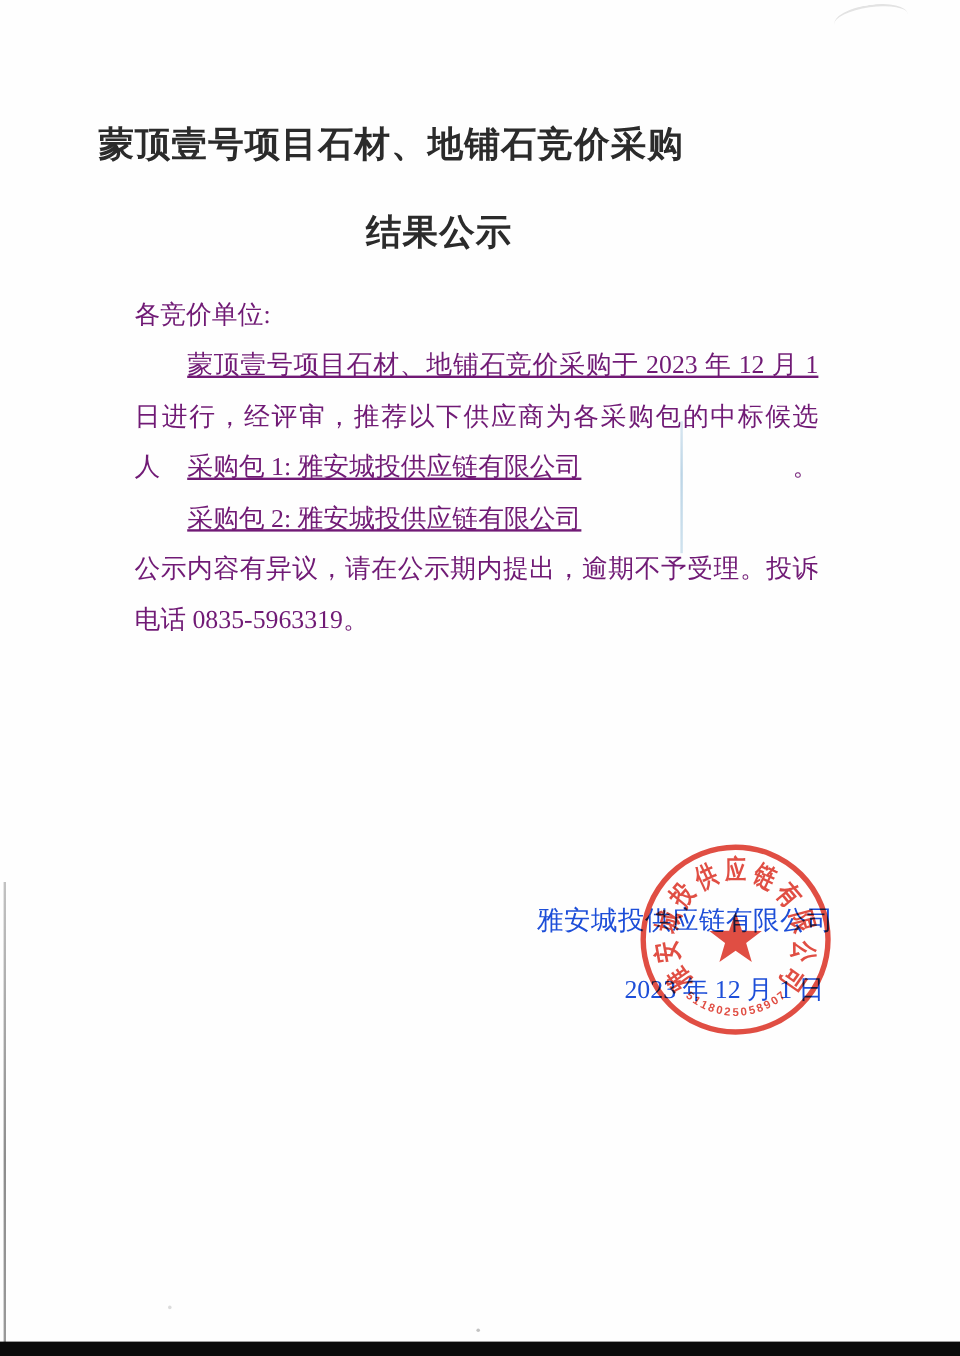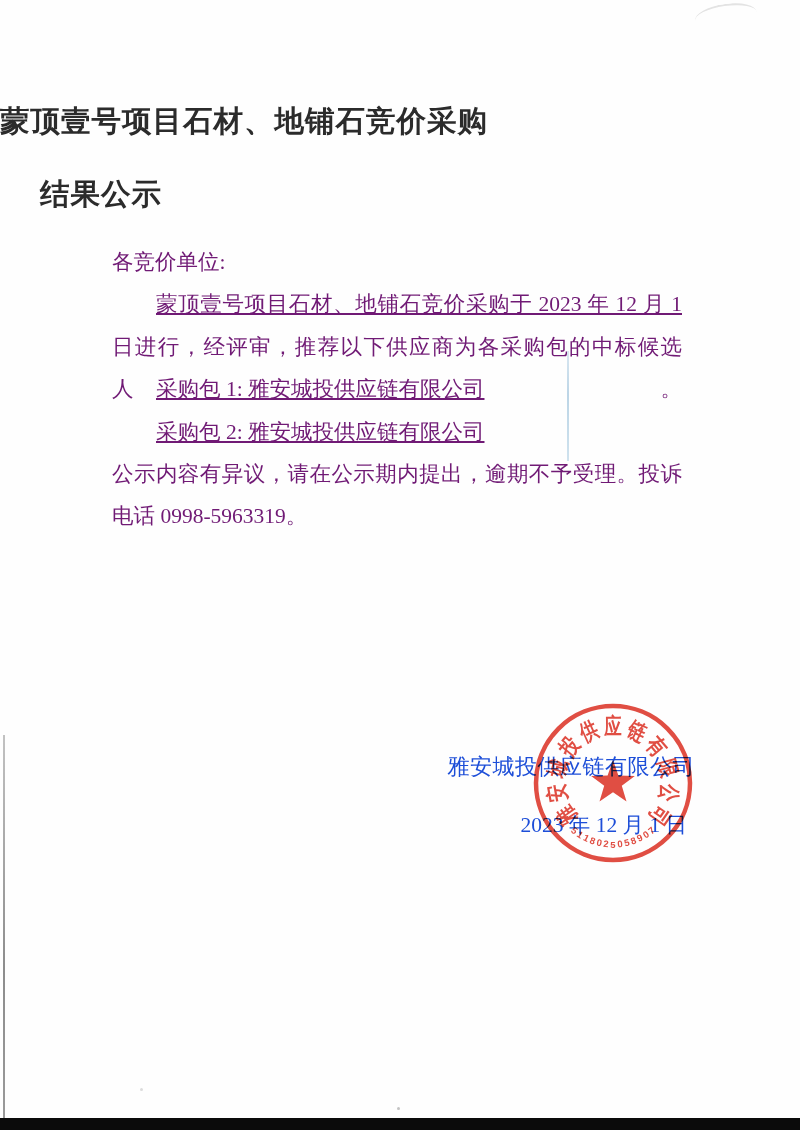--- a/index.html
+++ b/index.html
@@ -4,21 +4,21 @@
 <style>
   html,body{margin:0;padding:0;}
   body{
     width:800px;height:1130px;position:relative;overflow:hidden;
     background:#fefefe;
     font-family:"Liberation Serif","DejaVu Serif",serif;
     color:#2e2e2e;
   }
   .page{position:absolute;inset:0;}
   .doc-title{
-    position:absolute;left:0;width:652px;text-align:left;
+    position:absolute;left:0;width:652px;text-align:center;
     font-weight:700;color:#2b2b2b;font-size:29.5px;line-height:36px;
     letter-spacing:1px;
   }
   .doc-title.l1{top:103px;}
   .doc-title.l2{top:176px;padding-left:40px;}
   .body-text{
     position:absolute;left:112px;top:241px;width:570px;
     font-size:21.5px;color:#701a75;
   }
   .line{display:block;line-height:42.4px;height:42.4px;white-space:nowrap;}
@@ -60,21 +60,21 @@
   <div class="doc-title l1">蒙顶壹号项目石材、地铺石竞价采购</div>
   <div class="doc-title l2">结果公示</div>
 
   <div class="body-text">
     <span class="line">各竞价单位:</span>
     <span class="line indent stretch">蒙顶壹号项目石材、地铺石竞价采购于 2023 年 12 月 1</span>
     <span class="line stretch">日进行，经评审，推荐以下供应商为各采购包的中标候选人。</span>
     <span class="line indent">采购包 1: 雅安城投供应链有限公司</span>
     <span class="line indent">采购包 2: 雅安城投供应链有限公司</span>
     <span class="line stretch">公示内容有异议，请在公示期内提出，逾期不予受理。投诉</span>
-    <span class="line">电话 0998-5963319。</span>
+    <span class="line">电话 0835-5963319。</span>
   </div>
 
   <div class="signature company">雅安城投供应链有限公司</div>
   <div class="signature date">2023 年 12 月 1 日</div>
 
   <svg class="seal" id="seal-svg" viewBox="0 0 172 172">
     <circle id="seal-ring" cx="86" cy="86" r="77" fill="none" stroke-width="4.5" stroke="#dd3529"></circle>
     <polygon id="seal-star" points="86,63 91.4,78.6 107.9,78.9 94.8,88.8 99.5,104.6 86,95.2 72.5,104.6 77.2,88.8 64.1,78.9 80.6,78.6" fill="#dd3529"></polygon>
     <g id="seal-company-arc">
         <text transform="translate(39.3 118.7) rotate(-125.0) scale(0.92 1.2)" fill="#dd3529" font-size="19" font-weight="700" text-anchor="middle" dominant-baseline="central">雅</text>

